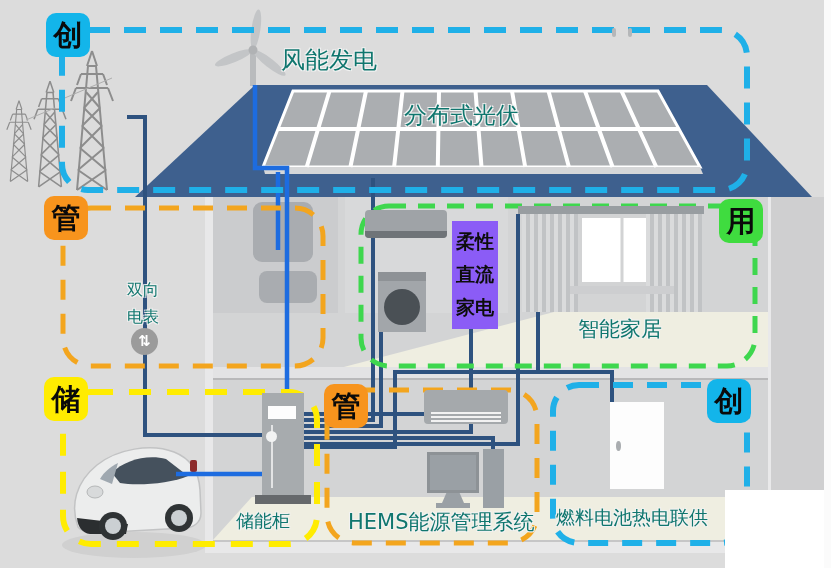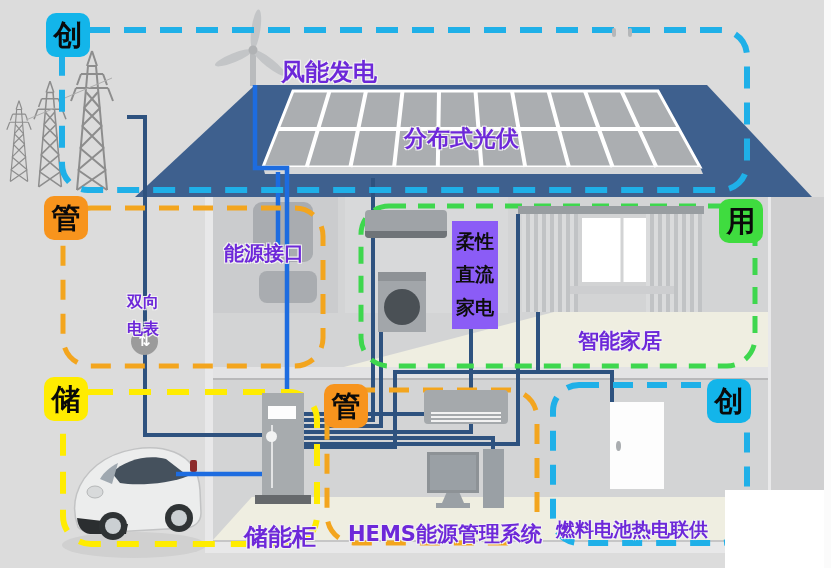--- a/index.html
+++ b/index.html
@@ -52,22 +52,22 @@
   .door{left:610px;top:402px;width:54px;height:87px;background:#fdfdfd;}
   .door-knob{left:616px;top:441px;width:5px;height:10px;border-radius:50%;background:#aaadb0;}
   .meter-circle{left:131px;top:328px;width:27px;height:27px;border-radius:50%;background:#9b9b9b;
                 color:#fff;font-size:15px;font-weight:bold;text-align:center;line-height:27px;}
   .white-patch{left:725px;top:490px;width:106px;height:78px;background:#ffffff;}
   .right-strip{left:824px;top:0;width:7px;height:568px;background:#fbfbfb;}
 
   
   .badge{width:44px;height:44px;border-radius:10px;color:#0a0a0a;font-weight:bold;
          font-size:29px;text-align:center;line-height:44px;}
-  .lbl{color:#6d28d9;font-weight:bold;white-space:nowrap;
-       text-shadow:-1px -1px 0 #f2f2f2,1px -1px 0 #f2f2f2,-1px 1px 0 #f2f2f2,1px 1px 0 #f2f2f2;margin-top:12px;}
+  .lbl{color:#0f766e;font-weight:normal;white-space:nowrap;
+       text-shadow:-1px -1px 0 #f2f2f2,1px -1px 0 #f2f2f2,-1px 1px 0 #f2f2f2,1px 1px 0 #f2f2f2;}
 </style>
 </head>
 <body>
 
 <div id="stage">
 
   <div class="abs house-front"></div>
   <div class="abs house-side"></div>
   <div class="abs room-dark"></div>
   <div class="abs room-mid"></div>
@@ -203,28 +203,27 @@
   <div class="abs door-knob"></div>
   <div class="abs meter-circle">⇅</div>
 
   <div class="abs dc-box">
     <div>柔性</div>
     <div>直流</div>
     <div>家电</div>
   </div>
 
   <div class="abs lbl" style="left:281px;top:44px;font-size:24px">风能发电</div>
-  <div class="abs lbl" style="left:404px;top:111px;font-size:23px">分布式光伏</div>
-  <div class="abs lbl" style="left:224px;top:228px;font-size:20px">能源接口</div>
+  <div class="abs lbl" style="left:404px;top:100px;font-size:23px">分布式光伏</div>
   <div class="abs lbl" style="left:101px;top:276px;width:84px;text-align:center;font-size:16px;line-height:27px">
     <div>双向</div>
     <div>电表</div>
   </div>
   <div class="abs lbl" style="left:578px;top:315px;font-size:21px">智能家居</div>
-  <div class="abs lbl" style="left:244px;top:509px;font-size:24px">储能柜</div>
+  <div class="abs lbl" style="left:236px;top:509px;font-size:18px">储能柜</div>
   <div class="abs lbl" style="left:348px;top:508px;font-size:21px">HEMS能源管理系统</div>
   <div class="abs lbl" style="left:556px;top:505px;font-size:19px">燃料电池热电联供</div>
 
   <div class="abs badge" style="left:46px;top:13px;background:#13b5ea">创</div>
   <div class="abs badge" style="left:44px;top:196px;background:#f7941d">管</div>
   <div class="abs badge" style="left:44px;top:377px;background:#ffec00">储</div>
   <div class="abs badge" style="left:324px;top:384px;background:#f7941d">管</div>
   <div class="abs badge" style="left:719px;top:199px;background:#3fdc3f">用</div>
   <div class="abs badge" style="left:707px;top:379px;background:#13b5ea">创</div>
 

